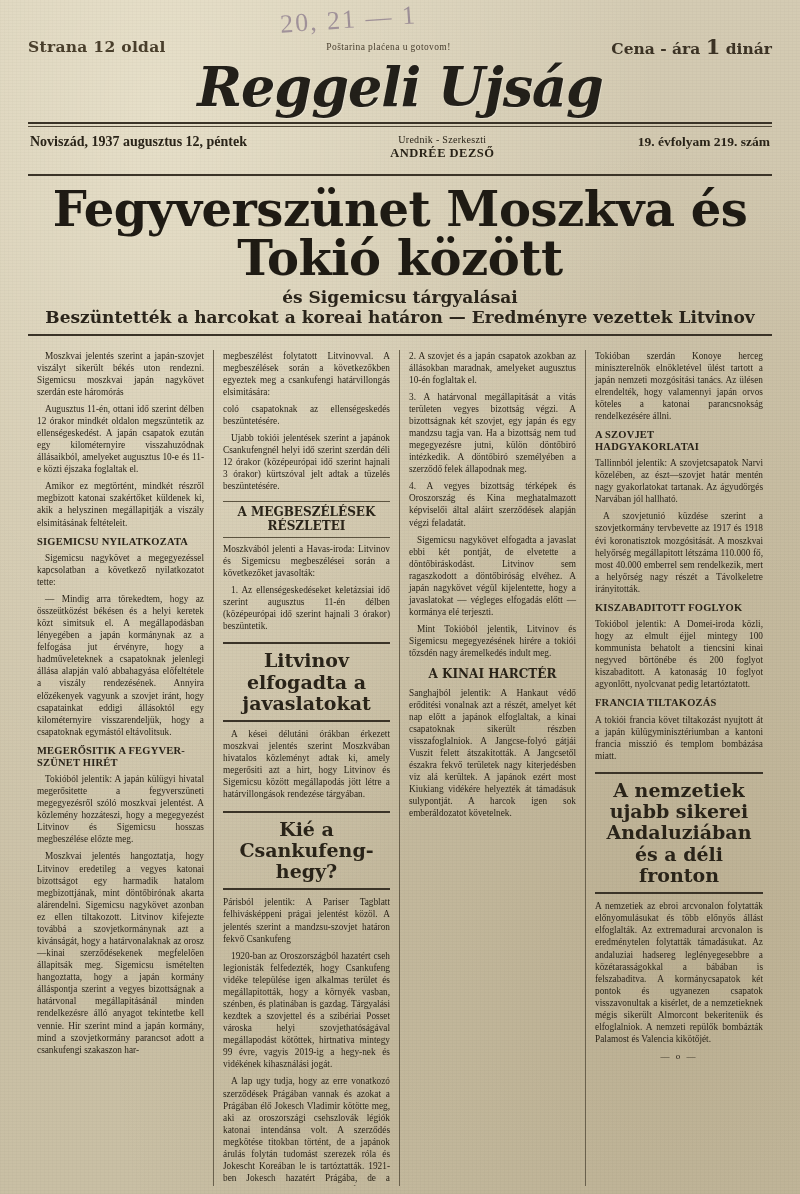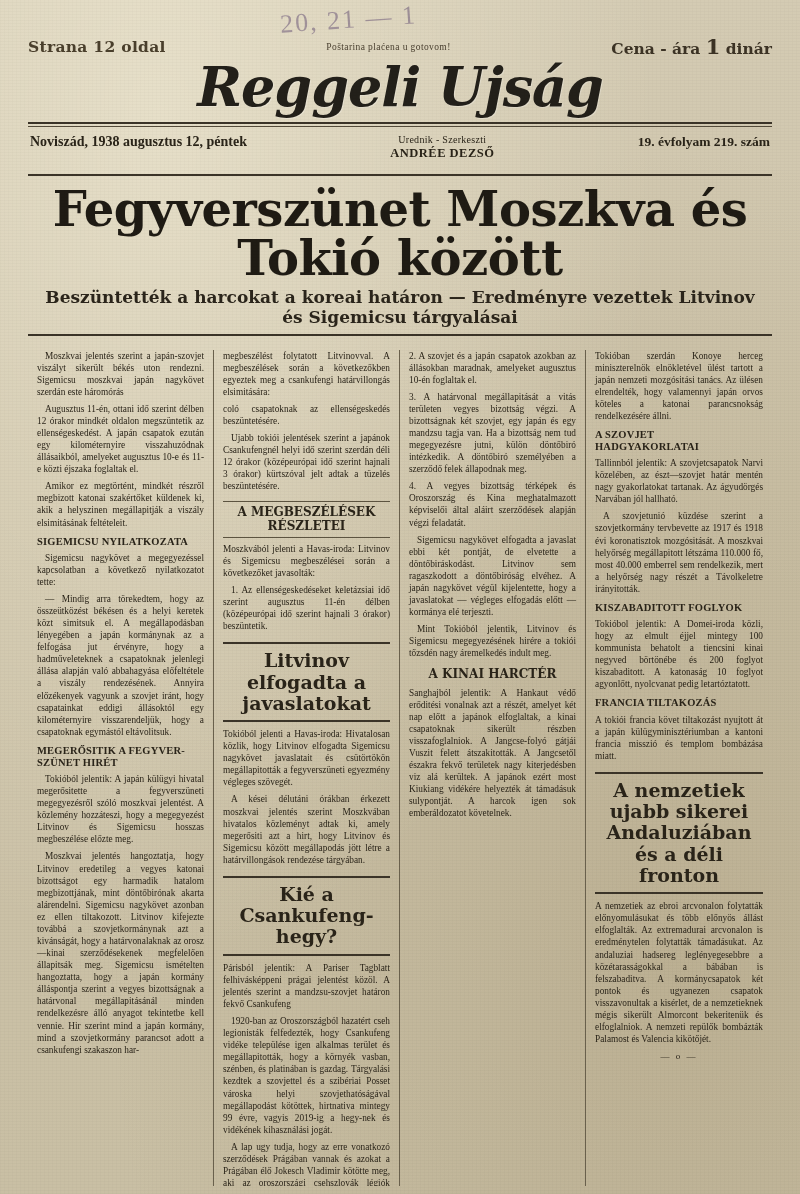--- a/index.html
+++ b/index.html
@@ -176,33 +176,33 @@
     </div>
   </div>
 
   <div class="masthead">
     <div class="title">Reggeli Ujság</div>
   </div>
   <hr class="rule">
   <hr class="rule thin">
 
   <div class="dateline">
-    <div class="d-left">Noviszád, 1938 augusztus 12, péntek</div>
+    <div class="d-left">Noviszád, 1937 augusztus 12, péntek</div>
     <div class="d-mid">
       <div class="small">Urednik - Szerkeszti</div>
       <div class="ed">ANDRÉE DEZSŐ</div>
     </div>
     <div class="d-right">19. évfolyam 219. szám</div>
   </div>
   <hr class="rule">
 
   <div class="headline">Fegyverszünet Moszkva és Tokió között</div>
   <div class="subhead">
+    <div>és Sigemicsu tárgyalásai</div>
     <div>Beszüntették a harcokat a koreai határon — Eredményre vezettek Litvinov</div>
-    <div>és Sigemicsu tárgyalásai</div>
   </div>
 
   <div class="cols" id="cols">
       <div class="col">
         <p>Moszkvai jelentés szerint a japán-szovjet viszályt sikerült békés uton rendezni. Sigemicsu moszkvai japán nagykövet szerdán este háromórás</p>
         <p>Augusztus 11-én, ottani idő szerint délben 12 órakor mindkét oldalon megszüntetik az ellenségeskedést. A japán csapatok ezután egy kilométernyire visszahuzódnak állásaikból, amelyeket augusztus 10-e és 11-e közti éjszaka foglaltak el.</p>
         <p>Amikor ez megtörtént, mindkét részről megbizott katonai szakértőket küldenek ki, akik a helyszinen megállapitják a viszály elsimitásának feltételeit.</p>
         <div class="sechead">SIGEMICSU NYILATKOZATA</div>
         <p>Sigemicsu nagykövet a megegyezéssel kapcsolatban a következő nyilatkozatot tette:</p>
         <p>— Mindig arra törekedtem, hogy az összeütközést békésen és a helyi keretek közt simitsuk el. A megállapodásban lényegében a japán kormánynak az a felfogása jut érvényre, hogy a hadműveleteknek a csapatoknak jelenlegi állása alapján való abbahagyása előfeltétele a viszály rendezésének. Annyira előzékenyek vagyunk a szovjet iránt, hogy csapatainkat eddigi állásoktól egy kilométernyire visszarendeljük, hogy a csapatoknak egymástól eltávolitsuk.</p>
@@ -211,21 +211,20 @@
         <p>Moszkvai jelentés hangoztatja, hogy Litvinov eredetileg a vegyes katonai bizottságot egy harmadik hatalom megbizottjának, mint döntőbirónak akarta alárendelni. Sigemicsu nagykövet azonban ez ellen tiltakozott. Litvinov kifejezte továbbá a szovjetkormánynak azt a kivánságát, hogy a határvonalaknak az orosz—kinai szerződésekenek megfelelően állapitsák meg. Sigemicsu ismételten hangoztatta, hogy a japán kormány álláspontja szerint a vegyes bizottságnak a határvonal megállapitásánál minden rendelkezésre álló anyagot tekintetbe kell vennie. Hir szerint mind a japán kormány, mind a szovjetkormány parancsot adott a csankufengi szakaszon har-</p>
       </div>
       <div class="col">
         <p class="noind">megbeszélést folytatott Litvinovval. A megbeszélések során a következőkben egyeztek meg a csankufengi határvillongás elsimitására:</p>
         <p class="noind">coló csapatoknak az ellenségeskedés beszüntetésére.</p>
         <p>Ujabb tokiói jelentések szerint a japánok Csankufengnél helyi idő szerint szerdán déli 12 órakor (középeurópai idő szerint hajnali 3 órakor) kürtszóval jelt adtak a tüzelés beszüntetésére.</p>
         <div class="boxhead">A MEGBESZÉLÉSEK<br>RÉSZLETEI</div>
         <p class="noind">Moszkvából jelenti a Havas-iroda: Litvinov és Sigemicsu megbeszélései során a következőket javasolták:</p>
         <p>1. Az ellenségeskedéseket keletázsiai idő szerint augusztus 11-én délben (középeurópai idő szerint hajnali 3 órakor) beszüntetik.</p>
         <div class="bighead">Litvinov elfogadta a javaslatokat</div>
-        <p class="noind">Tokióból jelenti a Havas-iroda: Hivatalosan közlik, hogy Litvinov elfogadta Sigemicsu nagykövet javaslatait és csütörtökön megállapitották a fegyverszüneti egyezmény végleges szövegét.</p>
         <p>A kései délutáni órákban érkezett moszkvai jelentés szerint Moszkvában hivatalos közleményt adtak ki, amely megerősiti azt a hirt, hogy Litvinov és Sigemicsu között megállapodás jött létre a határvillongások rendezése tárgyában.</p>
         <div class="bighead">Kié a Csankufeng-hegy?</div>
         <p class="noind">Párisból jelentik: A Pariser Tagblatt felhivásképpeni prágai jelentést közöl. A jelentés szerint a mandzsu-szovjet határon fekvő Csankufeng</p>
         <p>1920-ban az Oroszországból hazatért cseh legionisták felfedezték, hogy Csankufeng vidéke települése igen alkalmas terület és megállapitották, hogy a környék vasban, szénben, és platinában is gazdag. Tárgyalási kezdtek a szovjettel és a szibériai Posset városka helyi szovjethatóságával megállapodást kötöttek, hirtnativa mintegy 99 évre, vagyis 2019-ig a hegy-nek és vidékének kihasználási jogát.</p>
         <p>A lap ugy tudja, hogy az erre vonatkozó szerződések Prágában vannak és azokat a Prágában élő Jokesch Vladimir kötötte meg, aki az oroszországi csehszlovák légiók katonai intendánsa volt. A szerződés megkötése titokban történt, de a japánok árulás folytán tudomást szerezek róla és Jokescht Koreában le is tartóztatták. 1921-ben Jokesch hazatért Prágába, de a legionisták egy része a Csankufeng-hegy vidékén telepedett le.</p>
       </div>
       <div class="col">
         <p class="noind">2. A szovjet és a japán csapatok azokban az állásokban maradnak, amelyeket augusztus 10-én foglaltak el.</p>
         <p class="noind">3. A határvonal megállapitását a vitás területen vegyes bizottság végzi. A bizottságnak két szovjet, egy japán és egy mandzsu tagja van. Ha a bizottság nem tud megegyezésre jutni, külön döntőbiró intézkedik. A döntőbiró személyében a szerződő felek állapodnak meg.</p>
         <p class="noind">4. A vegyes bizottság térképek és Oroszország és Kina meghatalmazott képviselői által aláirt szerződések alapján végzi feladatát.</p>

